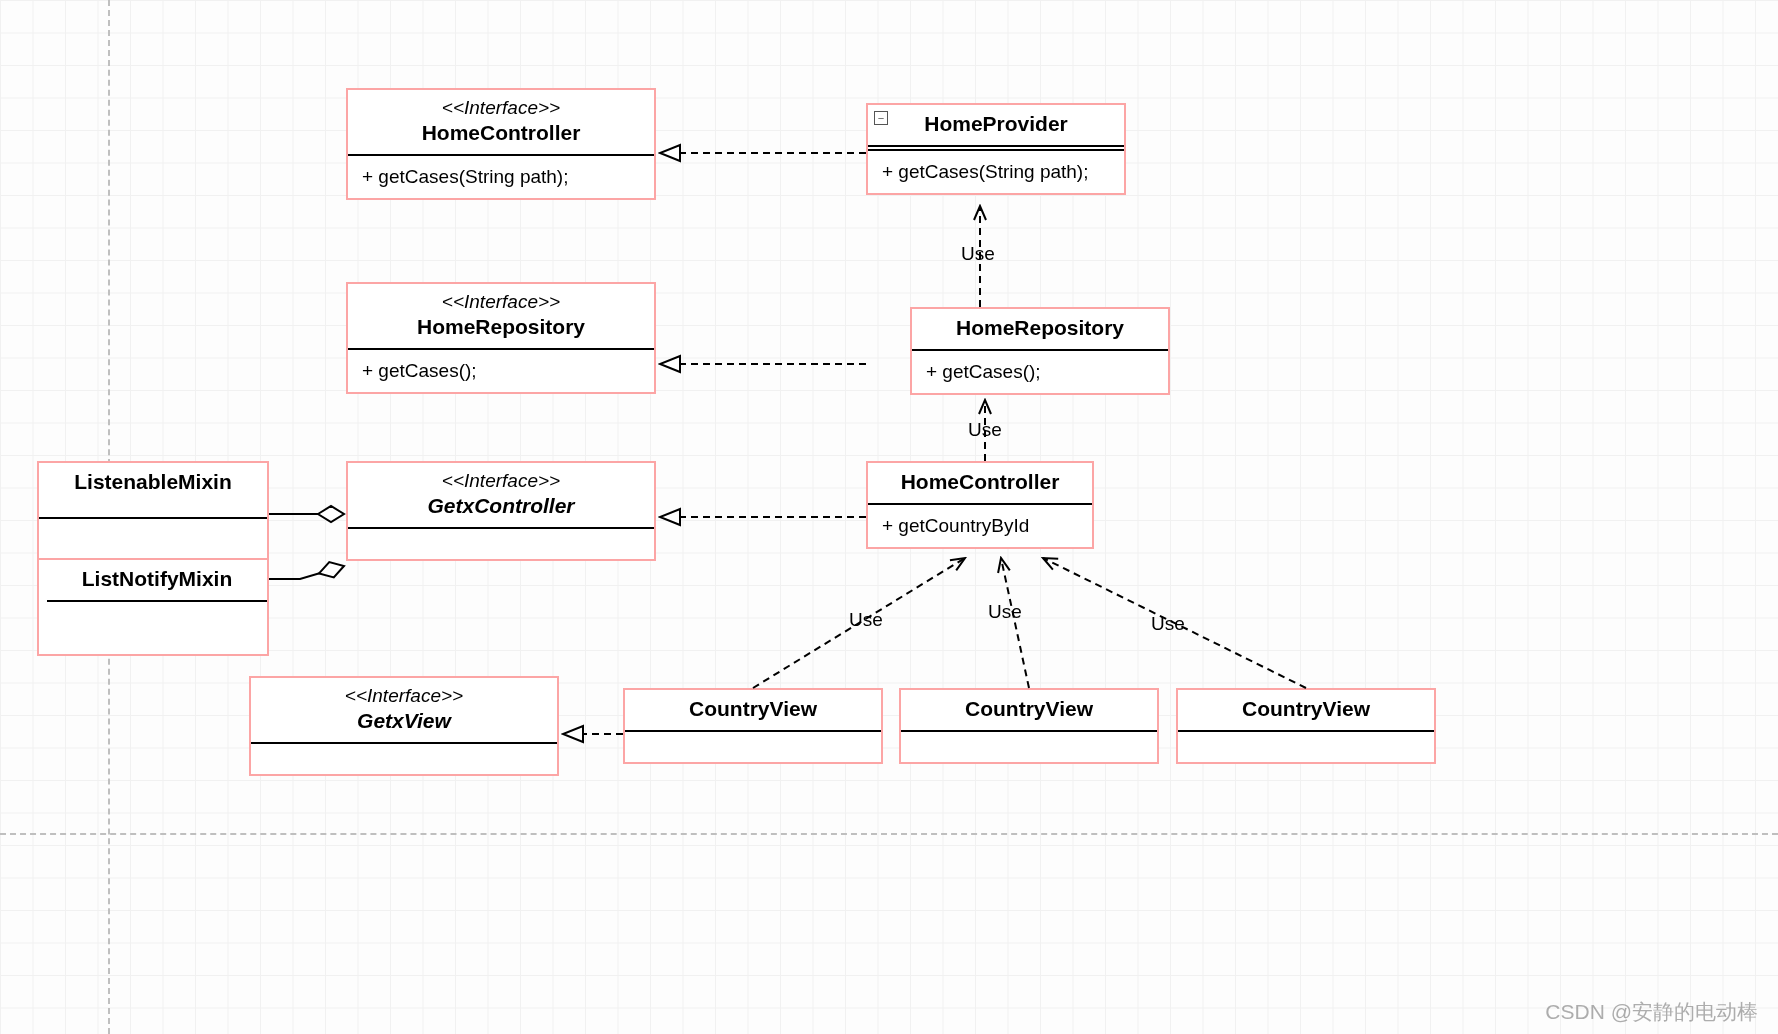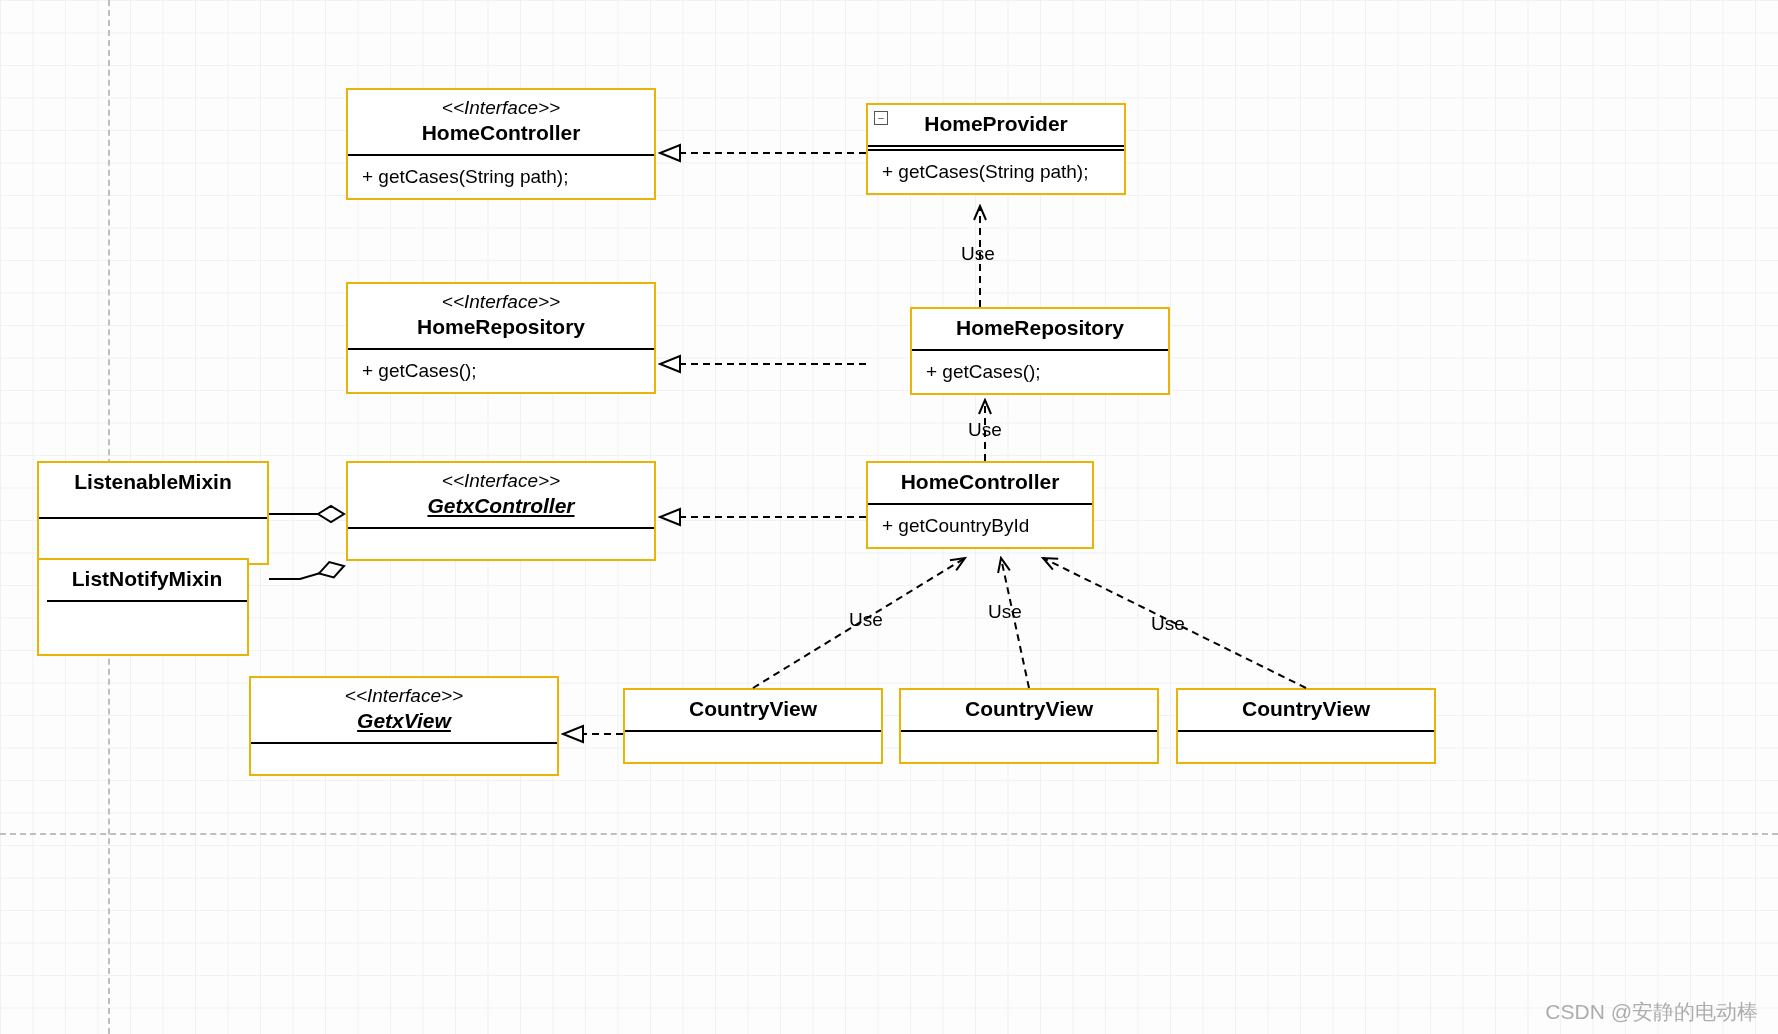--- a/index.html
+++ b/index.html
@@ -36,32 +36,32 @@
     border-top: 2px dashed #bfbfbf;
     z-index: 1;
   }
   .canvas {
     position: absolute; inset: 0;
     z-index: 2;
   }
   .uml-class {
     position: absolute;
     background: #ffffff;
-    border: 2px solid #eab308;
+    border: 2px solid #fca5a5;
     display: flex;
     flex-direction: column;
   }
   .uml-head {
     text-align: center;
     padding: 6px 8px 8px;
     line-height: 1.25;
   }
   .uml-head .stereo { font-style: italic; font-size: 19px; }
   .uml-head .name { font-weight: 700; font-size: 21px; }
-  .uml-head .name-italic { font-style: italic; font-weight: 700; font-size: 21px; text-decoration: underline; }
+  .uml-head .name-italic { font-style: italic; font-weight: 700; font-size: 21px; }
   .uml-sep { border-top: 2px solid #000; }
   .uml-body {
     padding: 10px 14px;
     font-size: 19px;
     text-align: left;
     min-height: 30px;
     flex-grow: 1;
     border-radius: 20px;
   }
   .compact-body { padding: 6px 10px; }
@@ -154,21 +154,21 @@
   </div>
 
   <div class="uml-class" style="left:37px; top:461px; width:232px;gap:14px;">
     <div class="uml-head">
       <div class="name">ListenableMixin</div>
     </div>
     <div class="uml-sep"></div>
     <div class="uml-body compact-body"></div>
   </div>
 
-  <div class="uml-class" style="left:37px; top:558px; width:212px; height:98px;padding-left:8px;">
+  <div class="uml-class" style="left:37px; top:558px; width:232px; height:98px;padding-left:8px;">
     <div class="uml-head">
       <div class="name">ListNotifyMixin</div>
     </div>
     <div class="uml-sep"></div>
     <div class="uml-body compact-body"></div>
   </div>
 
   <div class="uml-class" style="left:249px; top:676px; width:310px;">
     <div class="uml-head">
       <div class="stereo">&lt;&lt;Interface&gt;&gt;</div>

